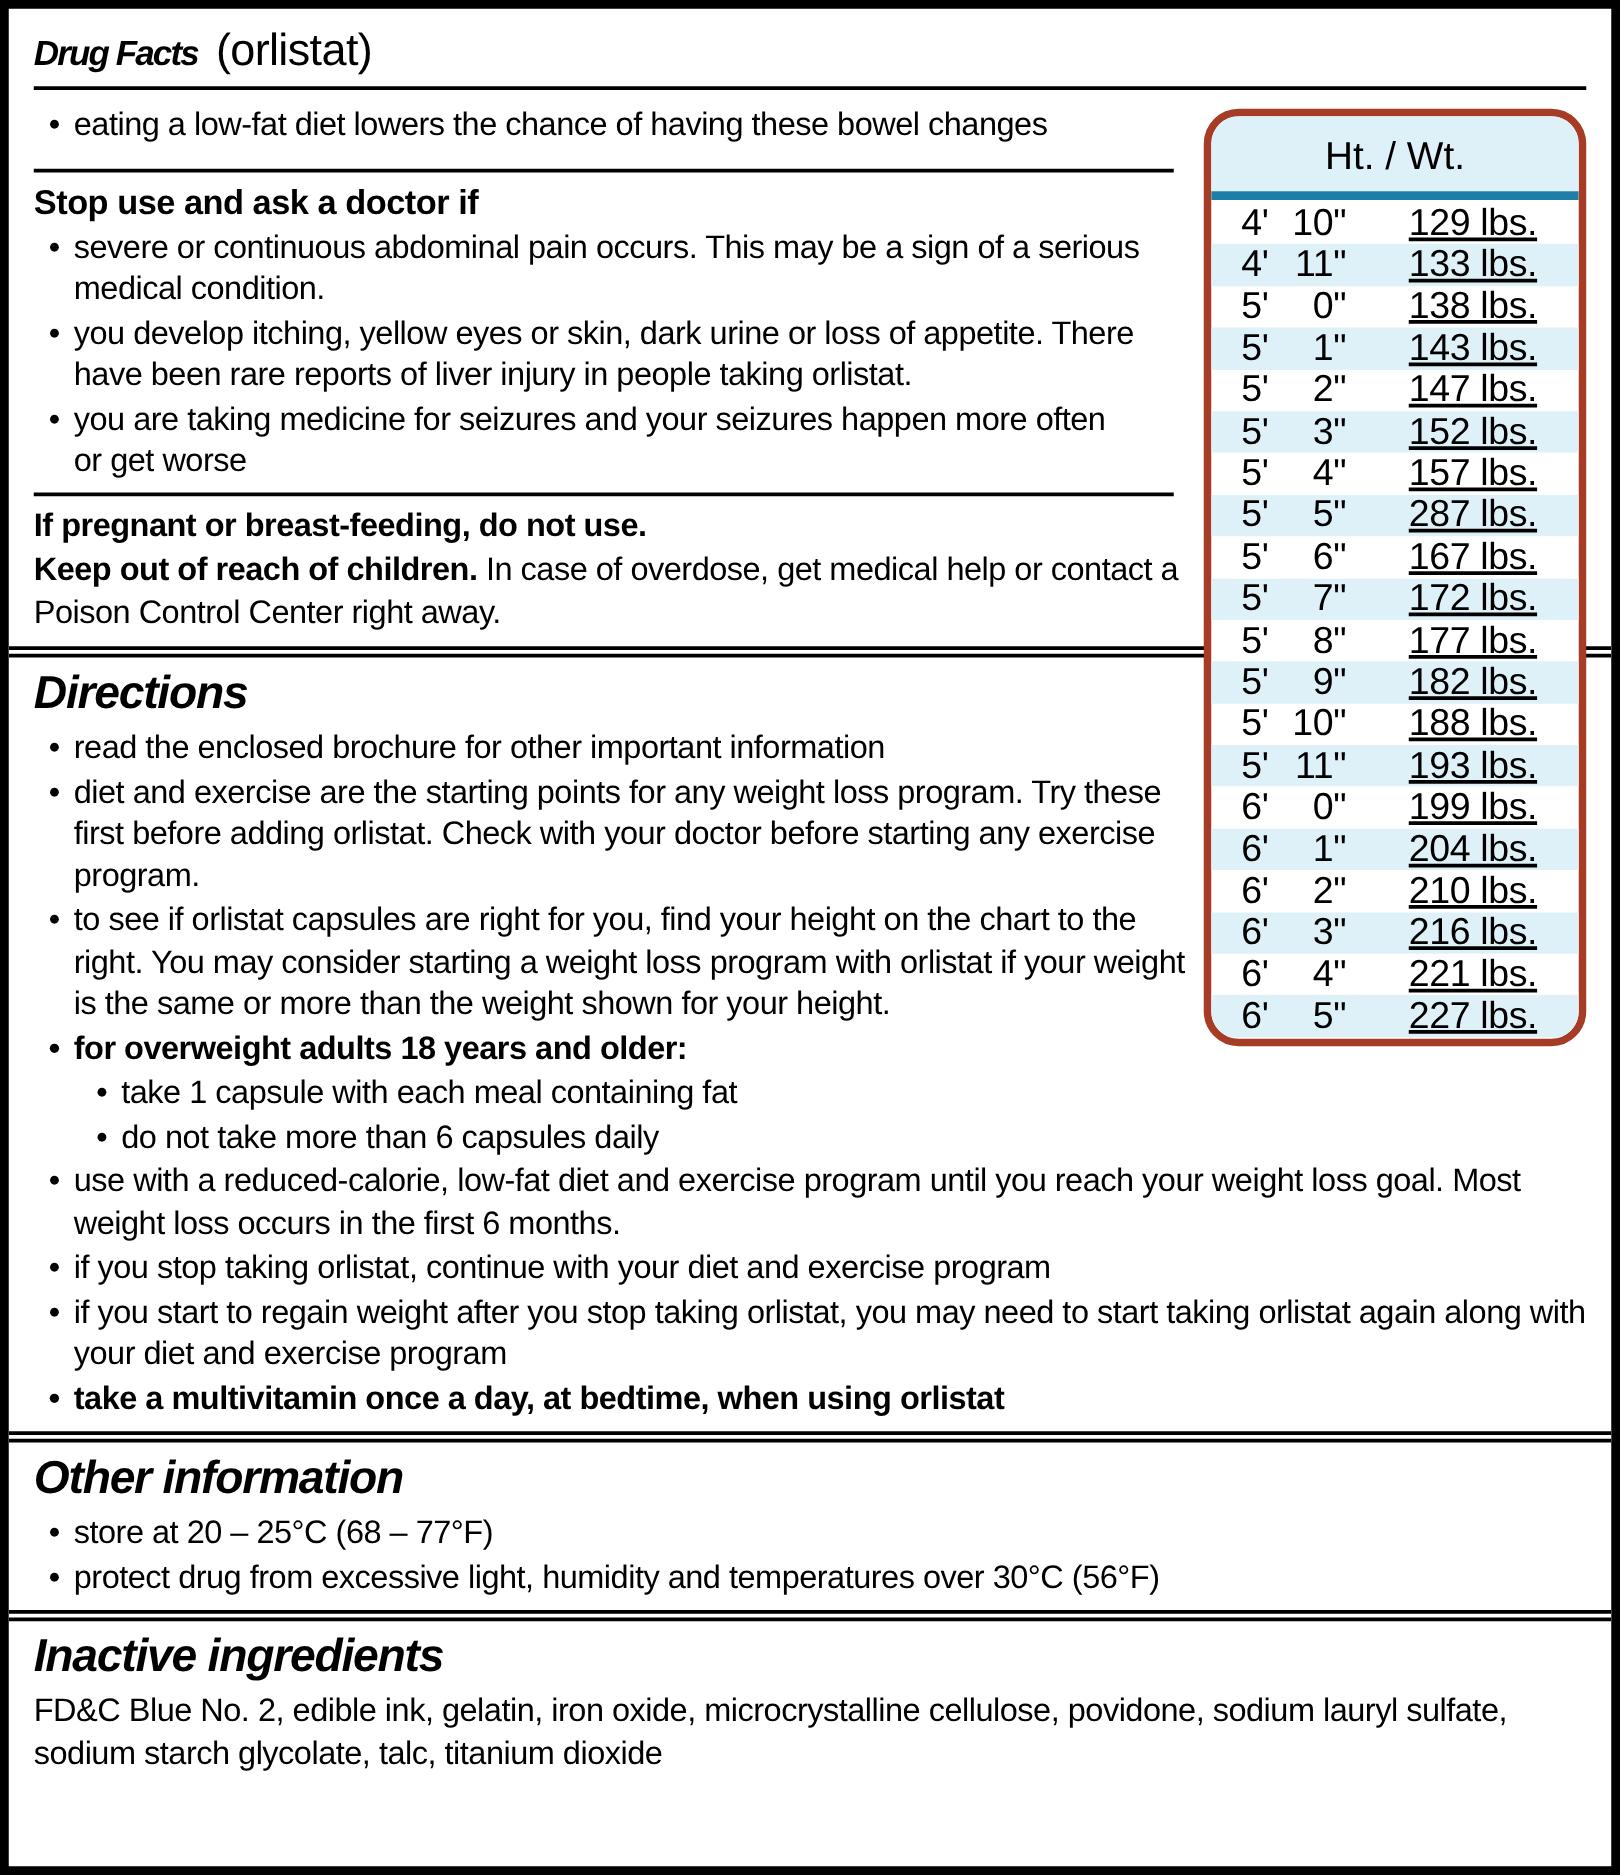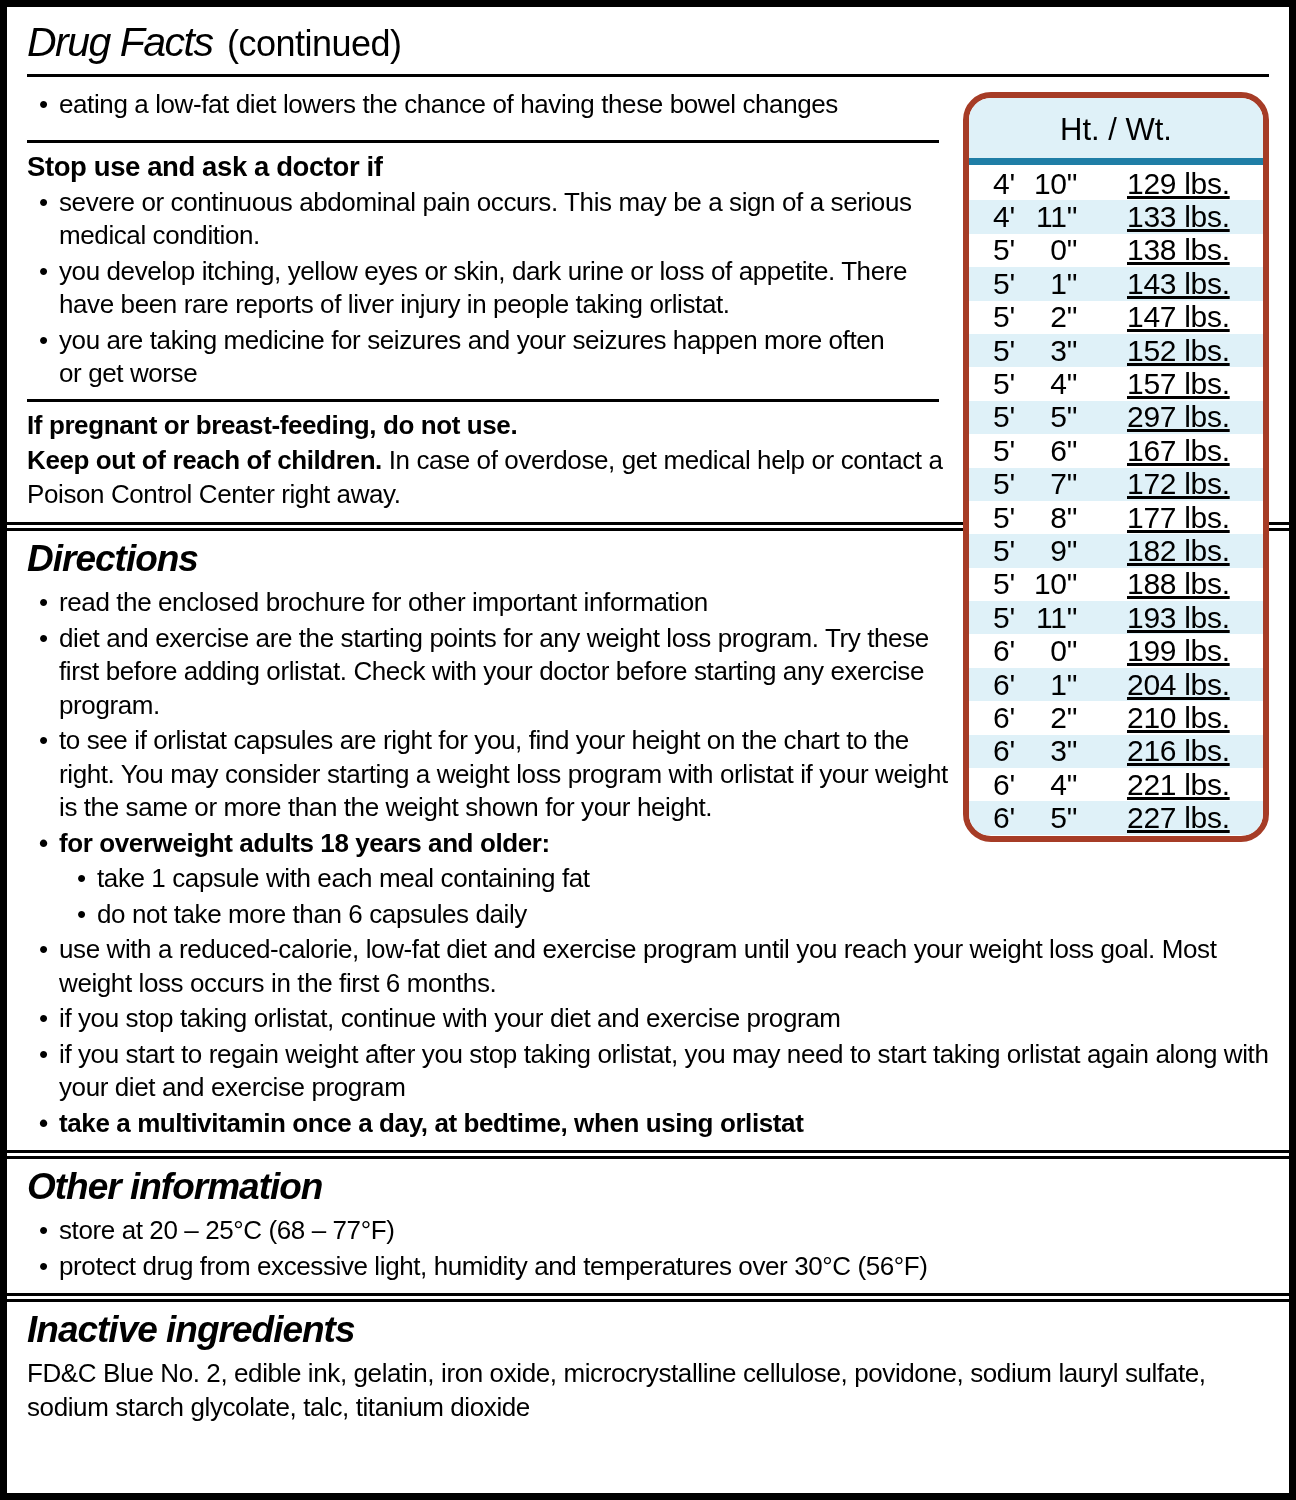--- a/index.html
+++ b/index.html
@@ -5,21 +5,21 @@
   html,body{margin:0;padding:0;background:#e9e9e9;}
   .page{
     width:1296px;height:1500px;box-sizing:border-box;
     margin:0 auto;background:#fff;border:7px solid #000;
     font-family:"Liberation Sans",sans-serif;color:#000;
     overflow:hidden;position:relative;
   }
   .inner{padding:0 20px 0 20px;}
   
   .title-row{padding-top:12px;white-space:nowrap;}
-  .t-main{font-style:italic;font-weight:normal;font-size:41px;letter-spacing:-1.5px;text-align:center;}
+  .t-main{font-style:italic;font-weight:bold;font-size:28px;letter-spacing:-1.5px;text-align:center;}
   .t-suf{font-size:36px;letter-spacing:-0.5px;margin-left:10px;}
   .title-rule{border-top:3px solid #000;margin-top:8px;}
   
   .rule-thin{border-top:3px solid #000;margin:8px 330px 7px 0;}
   
   .divider{height:9px;box-sizing:border-box;border-top:3px solid #000;border-bottom:3px solid #000;background:#fff;}
   
   .body-txt{font-size:26px;line-height:33.5px;letter-spacing:-0.4px;}
   .b{font-weight:bold;}
   .li{position:relative;padding-left:32px;margin:2px 0;}
@@ -50,21 +50,21 @@
 </style>
 </head>
 <body>
 
 <div class="page">
 
   <div class="inner">
 
     <div class="title-row">
       <span class="t-main">Drug Facts</span>
-      <span class="t-suf">(continued)</span>
+      <span class="t-suf">(orlistat)</span>
     </div>
     <div class="title-rule"></div>
 
     <aside class="htwt">
       <div class="htwt-head">Ht. / Wt.</div>
       <div class="htwt-teal"></div>
       <div class="htwt-body">
 
       <div class="htwt-row">
           <span class="cell-ft">4'</span>
@@ -97,21 +97,21 @@
           <span class="cell-wt">152 lbs.</span>
         </div>
           <div class="htwt-row">
           <span class="cell-ft">5'</span>
           <span class="cell-in">4"</span>
           <span class="cell-wt">157 lbs.</span>
         </div>
           <div class="htwt-row alt">
           <span class="cell-ft">5'</span>
           <span class="cell-in">5"</span>
-          <span class="cell-wt">297 lbs.</span>
+          <span class="cell-wt">287 lbs.</span>
         </div>
           <div class="htwt-row">
           <span class="cell-ft">5'</span>
           <span class="cell-in">6"</span>
           <span class="cell-wt">167 lbs.</span>
         </div>
           <div class="htwt-row alt">
           <span class="cell-ft">5'</span>
           <span class="cell-in">7"</span>
           <span class="cell-wt">172 lbs.</span>

